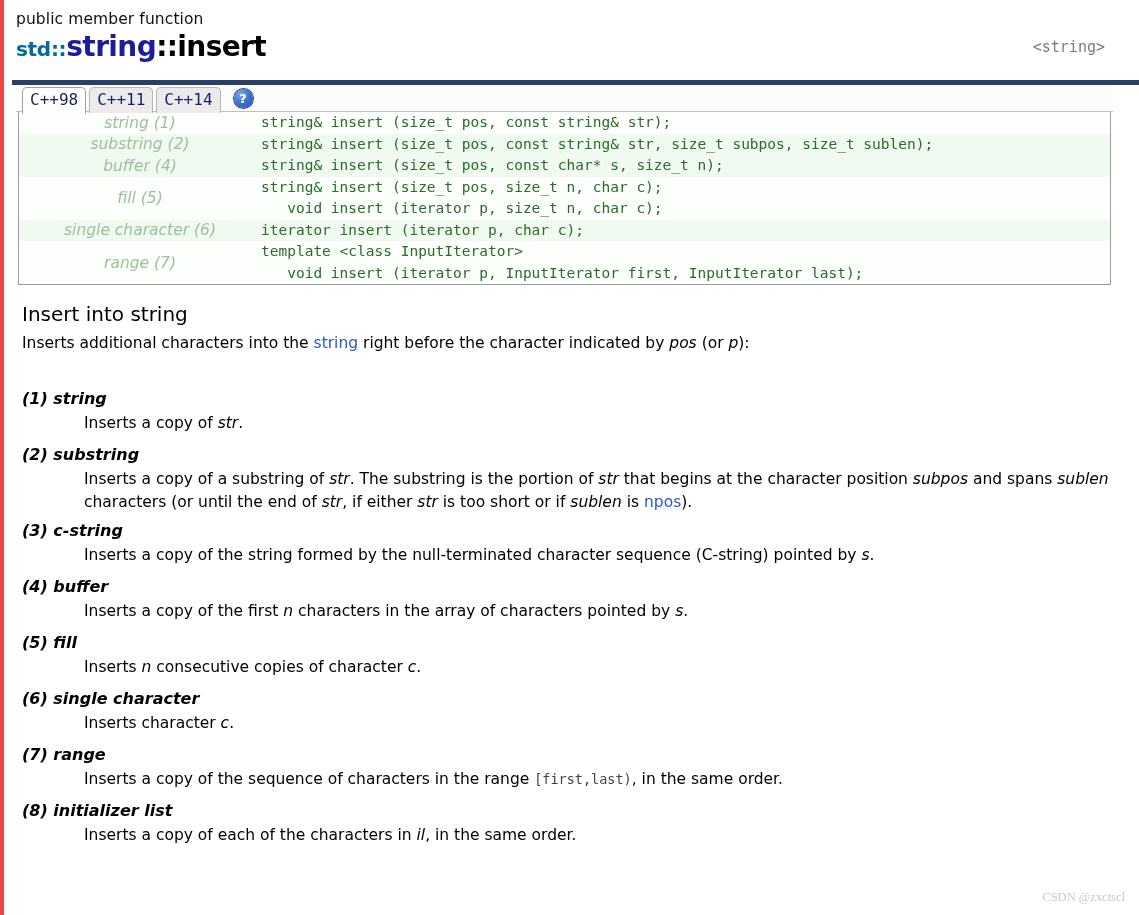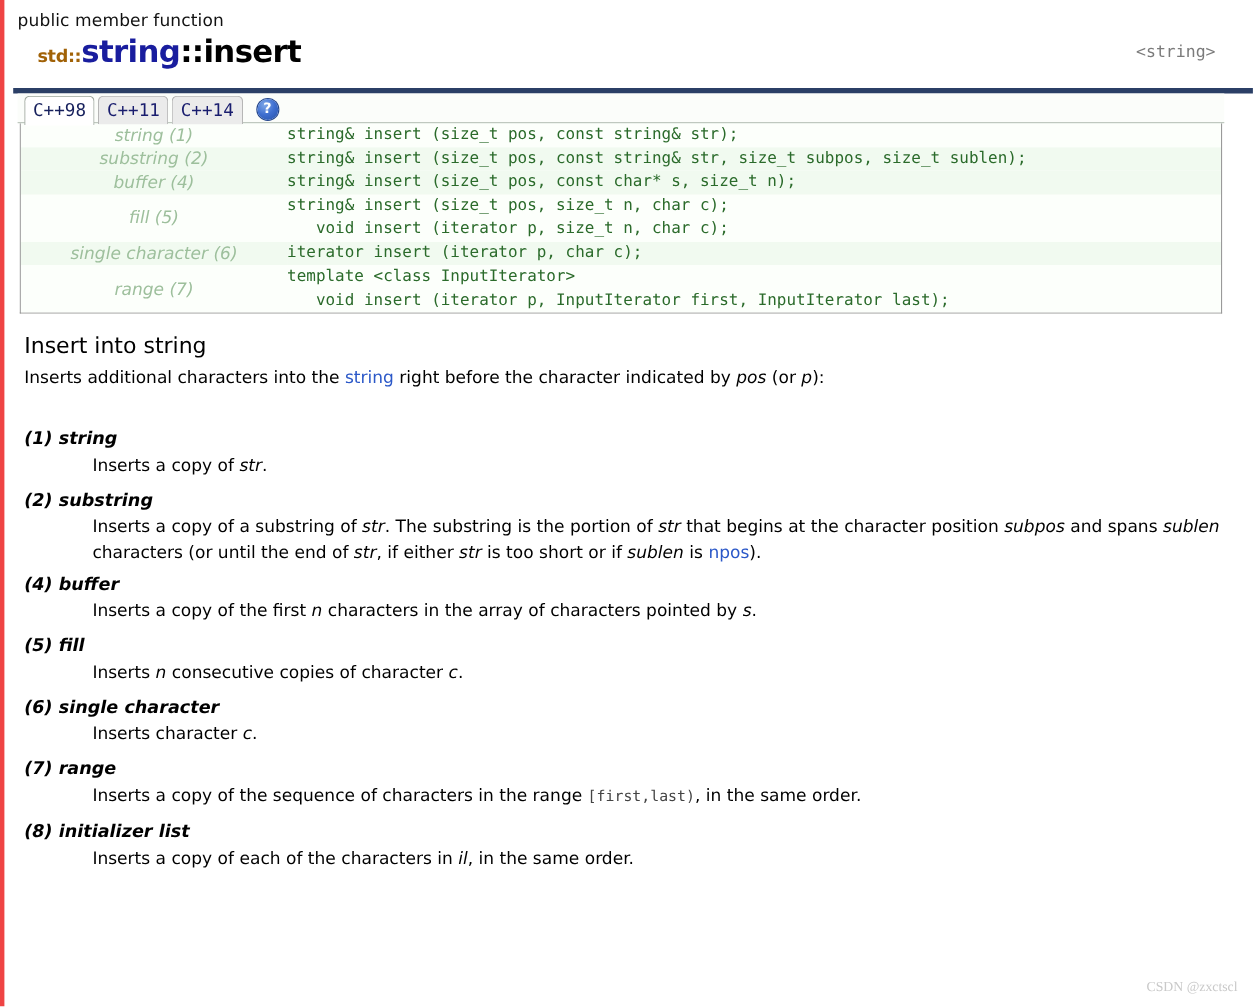--- a/index.html
+++ b/index.html
@@ -41,25 +41,24 @@
     letter-spacing: 0.1px;
     line-height: 20px;
     padding-top: 3px;
   }
   .titleline {
     margin-top: 3px;
     line-height: 30px;
     white-space: nowrap;
   }
   .t-std {
-    font-size: 16px;
-    font-weight: bold;
-    color: #a16207;
+    font-size: 20px;
+    font-weight: bold;
+    color: #0369a1;
     letter-spacing: -0.3px;
-    margin-left: 18px;
   }
   .t-cls {
     font-size: 28px;
     font-weight: bold;
     color: #191d9e;
     letter-spacing: -0.6px;
   }
   .t-mem {
     font-size: 28px;
     font-weight: bold;
@@ -288,20 +287,24 @@
       <div>
         <div class="vtitle">(1) string</div>
         <div class="vdesc">Inserts a copy of <i class="v">str</i>.</div>
       </div>
 
       <div>
         <div class="vtitle">(2) substring</div>
         <div class="vdesc two">Inserts a copy of a substring of <i class="v">str</i>. The substring is the portion of <i class="v">str</i> that begins at the character position <i class="v">subpos</i> and spans <i class="v">sublen</i> characters (or until the end of <i class="v">str</i>, if either <i class="v">str</i> is too short or if <i class="v">sublen</i> is <a class="lnk" href="#">npos</a>).</div>
       </div>
 
+      <div>
+        <div class="vtitle">(3) c-string</div>
+        <div class="vdesc">Inserts a copy of the string formed by the null-terminated character sequence (C-string) pointed by <i class="v">s</i>.</div>
+      </div>
 
       <div>
         <div class="vtitle">(4) buffer</div>
         <div class="vdesc">Inserts a copy of the first <i class="v">n</i> characters in the array of characters pointed by <i class="v">s</i>.</div>
       </div>
 
       <div>
         <div class="vtitle">(5) fill</div>
         <div class="vdesc">Inserts <i class="v">n</i> consecutive copies of character <i class="v">c</i>.</div>
       </div>

